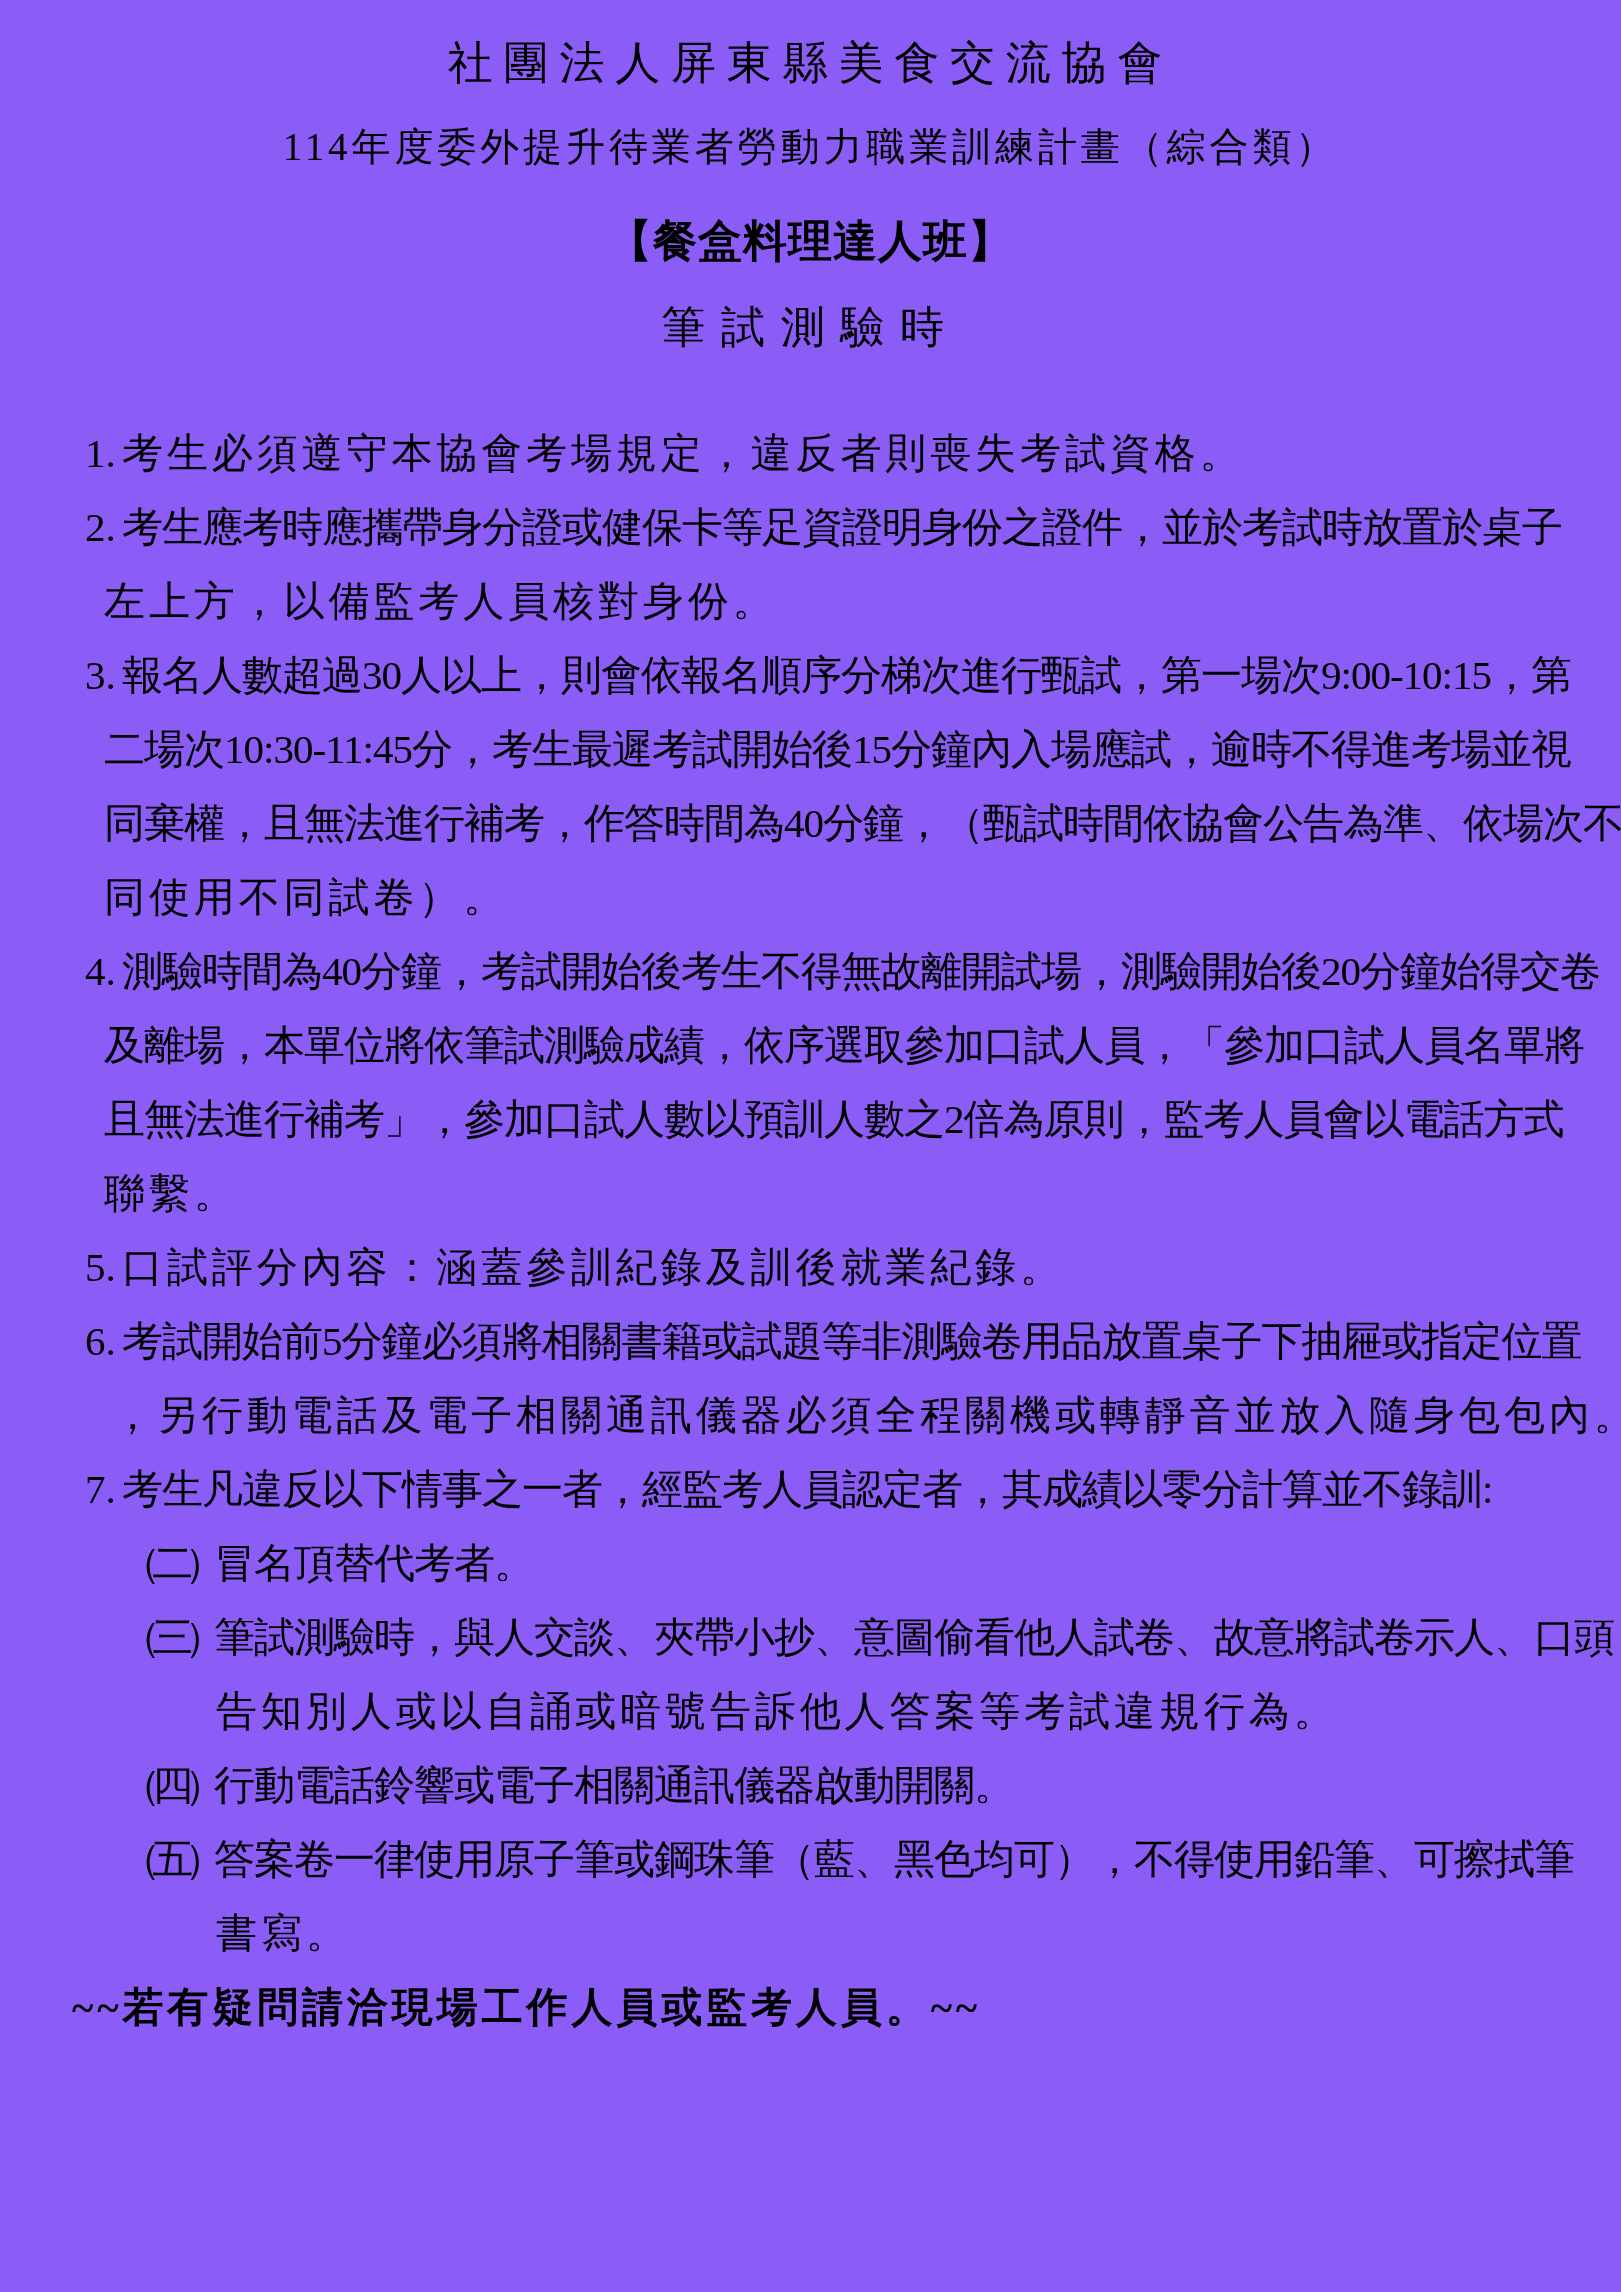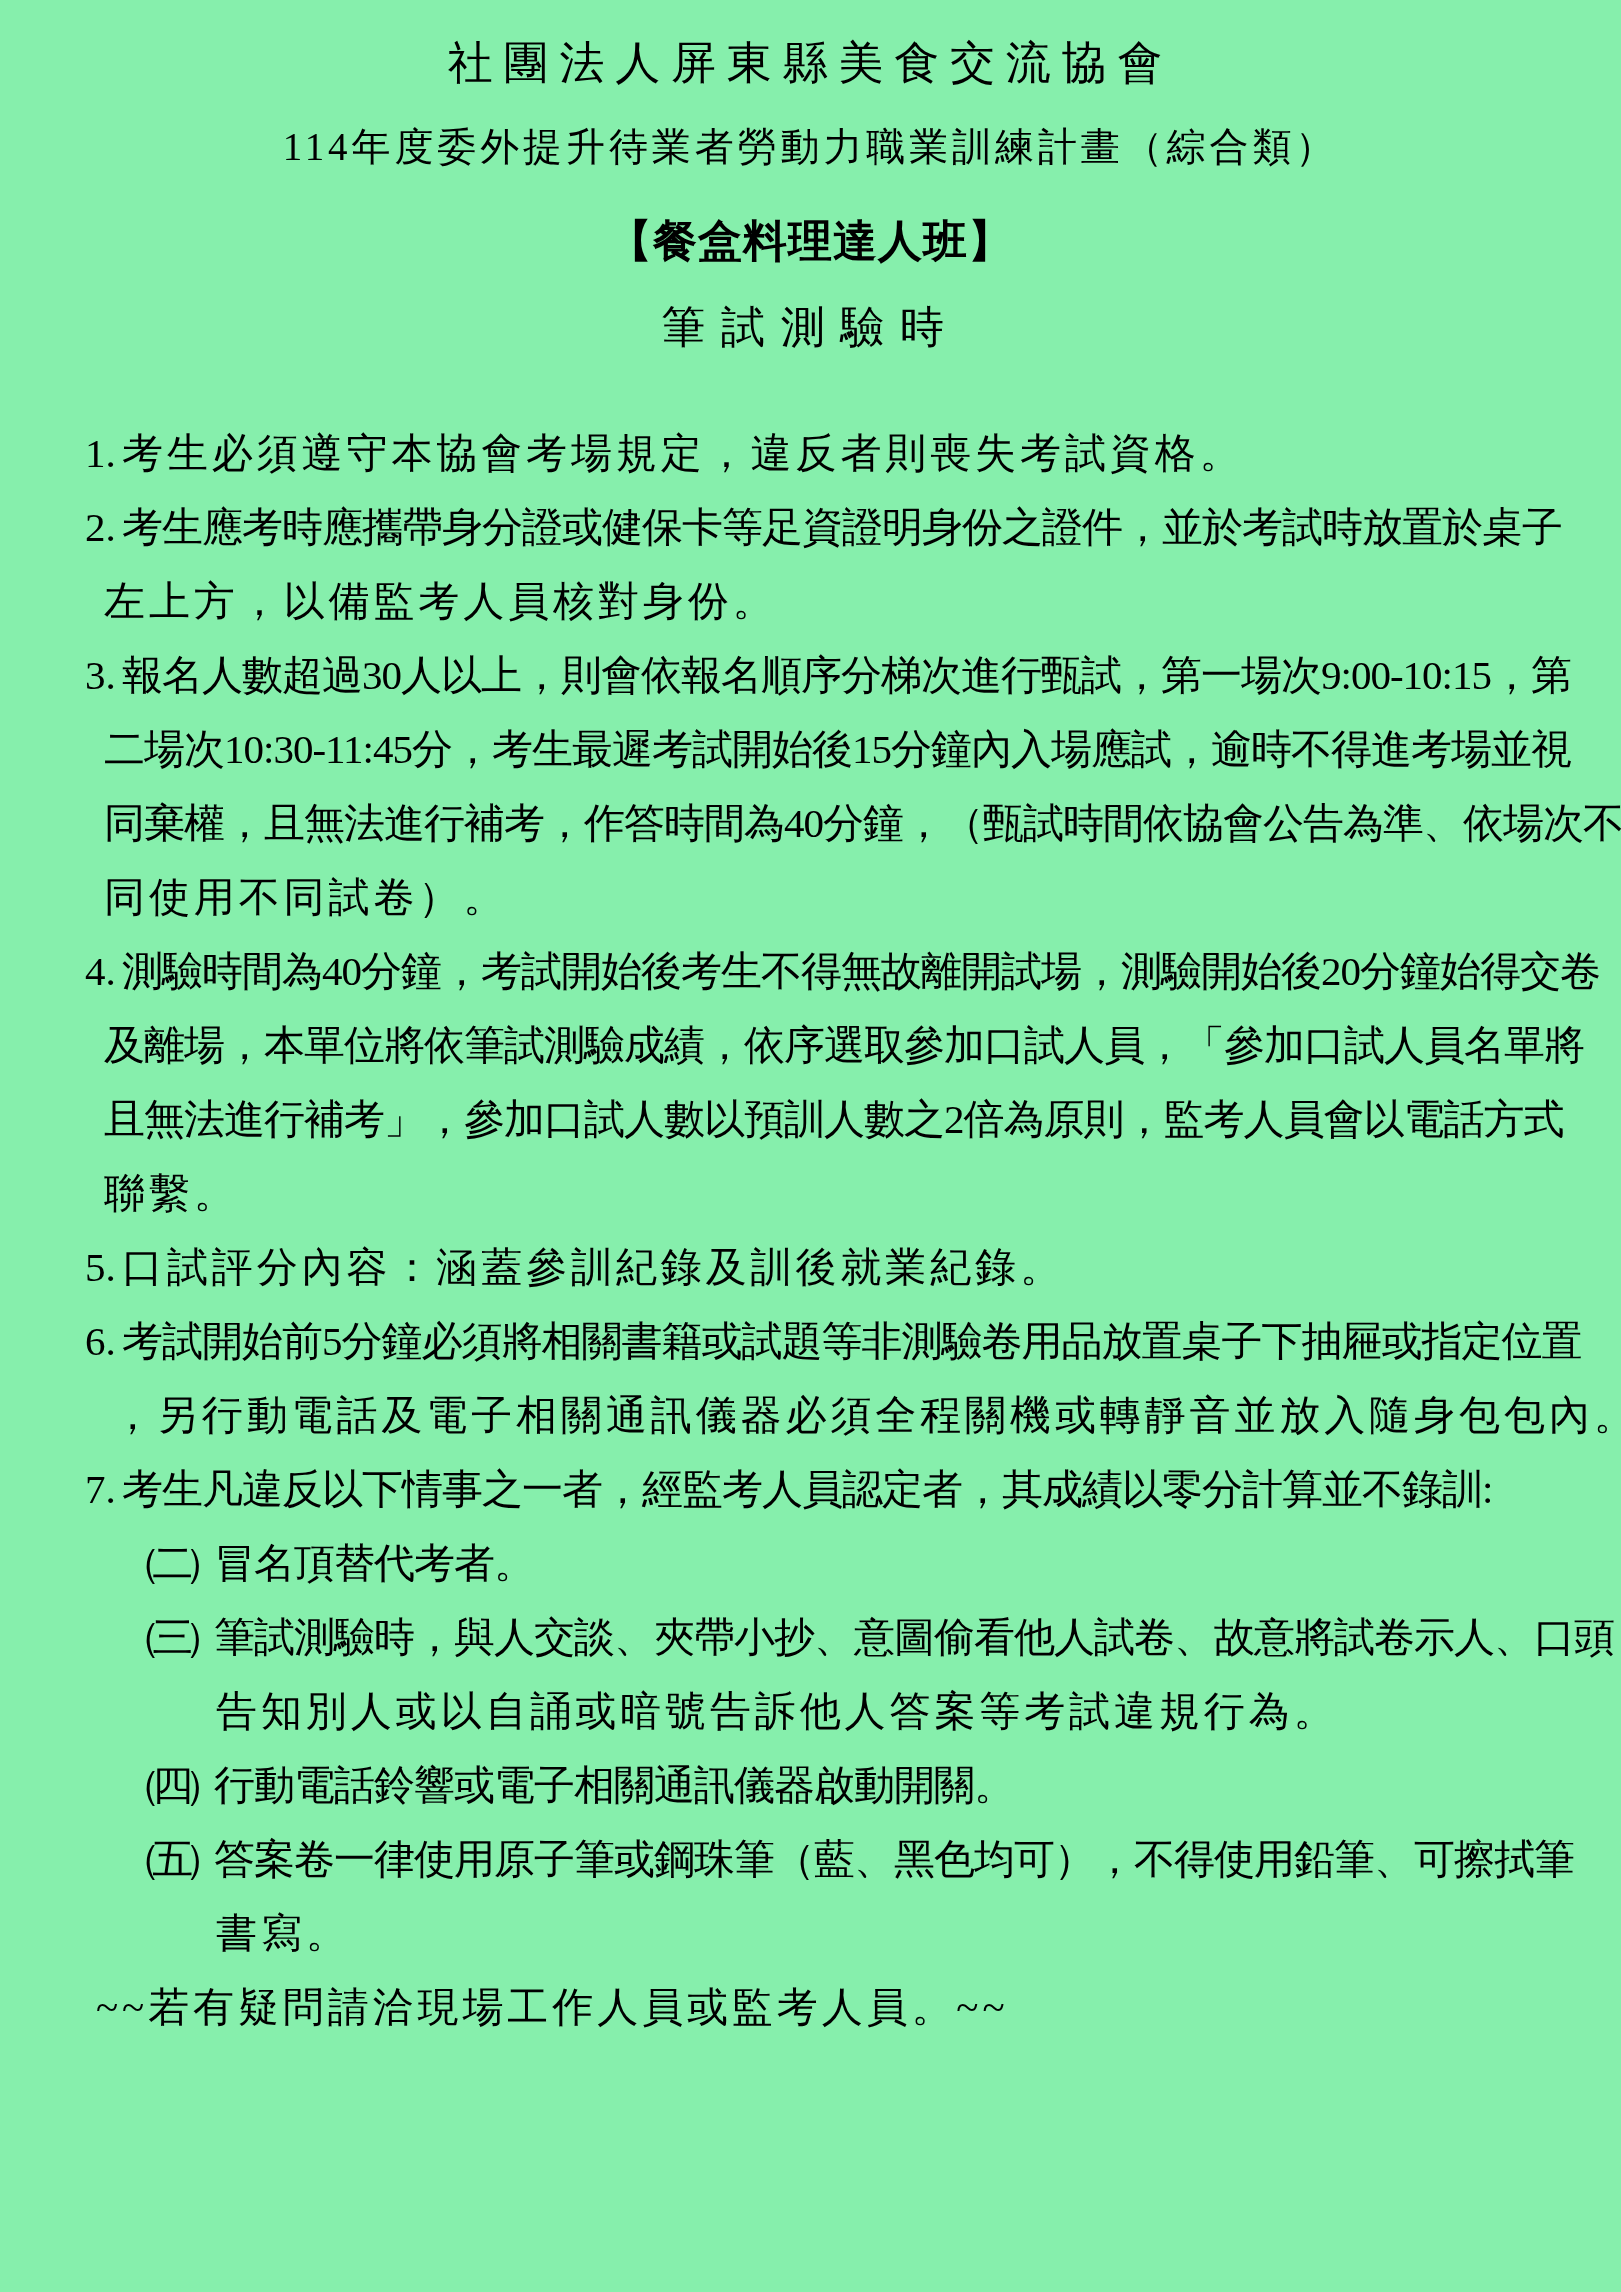--- a/index.html
+++ b/index.html
@@ -1,20 +1,20 @@
 <!DOCTYPE html>
 <html><head>
 <meta charset="utf-8">
 <style>
   html,body{margin:0;padding:0;background:#e8e8e8;}
   .page{
     position:relative;
     width:1621px;height:2293px;
     margin:0 auto;
-    background:#86efac;
+    background:#8b5cf6;
     color:#000000;
     font-family:"Liberation Serif","DejaVu Serif",serif;
     overflow:hidden;
   }
   .hline{position:absolute;left:0;width:100%;text-align:center;white-space:nowrap;}
   .h-org{top:33px;font-size:45px;letter-spacing:10.8px;}
   .h-program{top:120px;font-size:39px;letter-spacing:3.9px;}
   .h-class{top:212px;font-size:44px;font-weight:700;letter-spacing:1px;}
   .h-doc{top:298px;font-size:44px;letter-spacing:15.7px;}
 
@@ -25,21 +25,21 @@
     white-space:nowrap;
   }
   .line.tight{letter-spacing:-1px;}
   .item{padding-left:77px;margin-left:8px;}
   .item .marker{display:inline-block;width:37px;letter-spacing:0;}
   .cont{padding-left:104px;}
   .cont2{padding-left:112px;}
   .sub{padding-left:120px;}
   .sub .marker{display:inline-block;width:94px;letter-spacing:-8.8px;}
   .subcont{padding-left:216px;}
-  .footer{padding-left:96px;}
+  .footer{padding-left:72px;font-weight:bold;}
 </style>
 </head>
 <body>
 
 <div class="page">
   <div class="hline h-org">社團法人屏東縣美食交流協會</div>
   <div class="hline h-program">114年度委外提升待業者勞動力職業訓練計畫（綜合類）</div>
   <div class="hline h-class">【餐盒料理達人班】</div>
   <div class="hline h-doc">筆試測驗時</div>
   <div class="doc-body">

